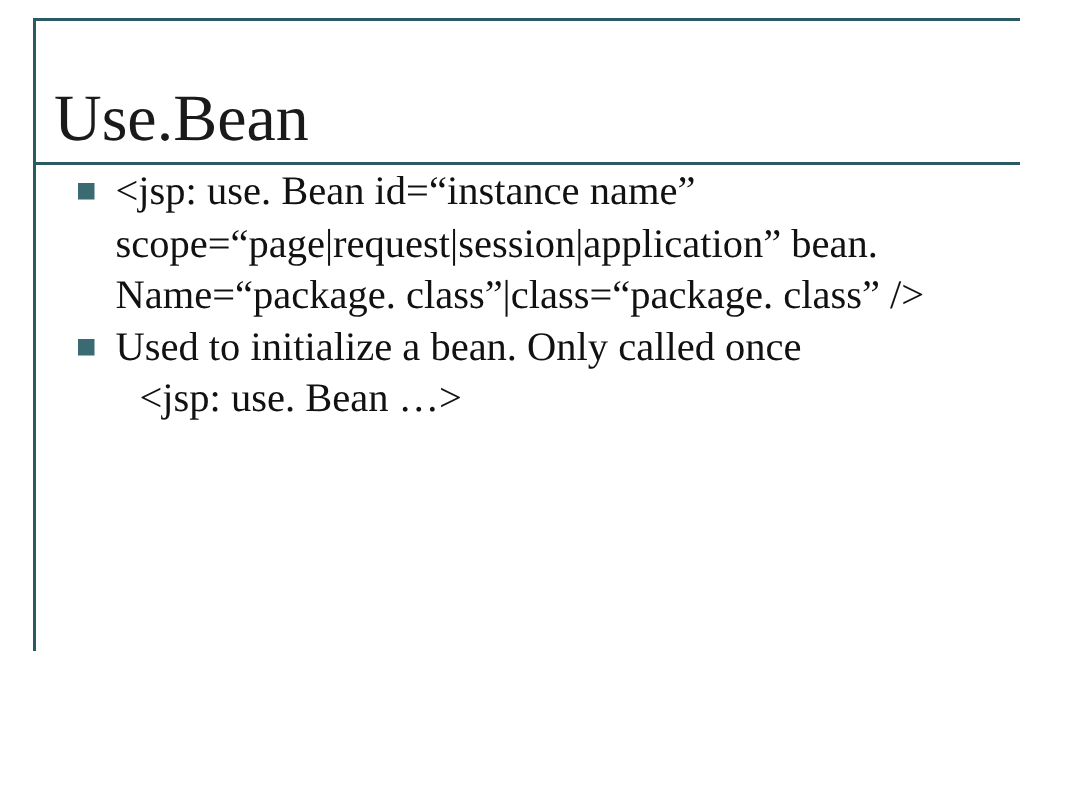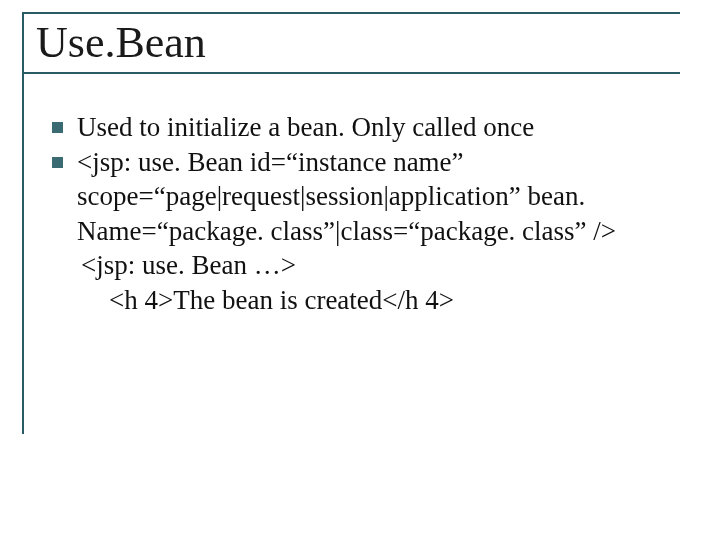--- a/index.html
+++ b/index.html
@@ -27,20 +27,21 @@
     border-top: 2px solid #2a5a63;
     margin-left: -8px;
     margin-right: 0;
     padding-top: 4px;
   }
   .title {
     font-size: 44px;
     color: #1a1a1a;
     padding: 2px 0 6px 6px;
     line-height: 1.05;
+    margin-top: 36px;
   }
   .rule-bottom {
     border-bottom: 2px solid #2a5a63;
     margin-left: -8px;
     margin-right: 0;
     height: 0;
   }
   .left-rule {
     position: absolute;
     top: 14px;
@@ -72,47 +73,43 @@
   }
   .bullet-spacer {
     width: 11px;
     flex: 0 0 auto;
     margin-right: 14px;
   }
   .text {
     flex: 1 1 auto;
   }
   .plain {
-    margin-left: 4px;
+    margin-left: 16px;
   }
 </style>
 </head>
 <body>
 <div class="slide">
 
   <div class="left-rule"></div>
 
   <div class="title-wrap">
     <div class="rule-top"></div>
     <div class="title">Use.Bean</div>
     <div class="rule-bottom"></div>
   </div>
 
   <div class="body">
     <div class="item">
       <div class="bullet"></div>
-      <div class="text">Used to initialize a bean. Only called once</div>
+      <div class="text">&lt;jsp: use. Bean id=“instance name” scope=“page|request|session|application” bean. Name=“package. class”|class=“package. class” /&gt;</div>
     </div>
     <div class="item">
       <div class="bullet"></div>
-      <div class="text">&lt;jsp: use. Bean id=“instance name” scope=“page|request|session|application” bean. Name=“package. class”|class=“package. class” /&gt;</div>
+      <div class="text">Used to initialize a bean. Only called once</div>
     </div>
     <div class="item">
       <div class="bullet-spacer"></div>
       <div class="text plain">&lt;jsp: use. Bean …&gt;</div>
-    </div>
-    <div class="item">
-      <div class="bullet-spacer"></div>
-      <div class="text plain" style="padding-left:28px">&lt;h 4&gt;The bean is created&lt;/h 4&gt;</div>
     </div>
   </div>
 
 </div>
 
 </body></html>

